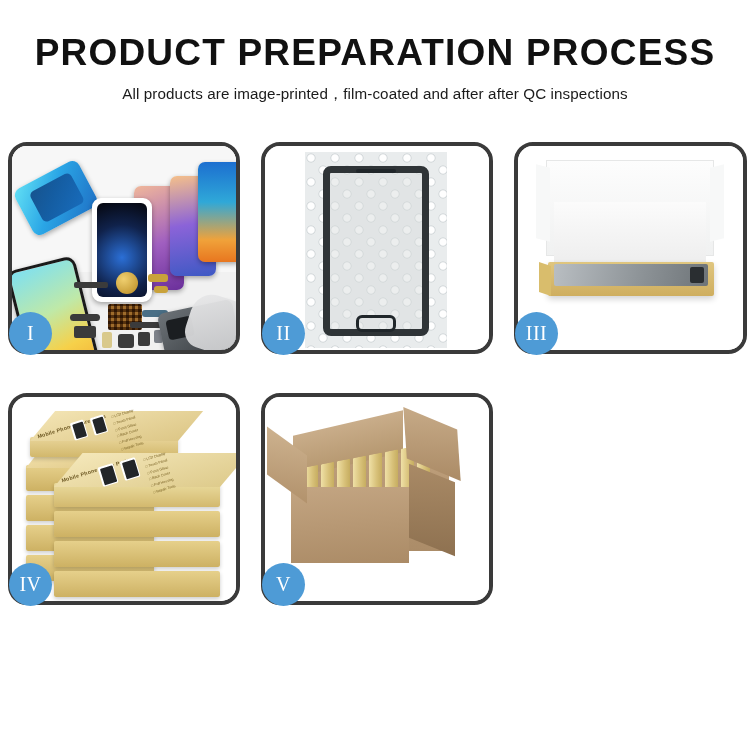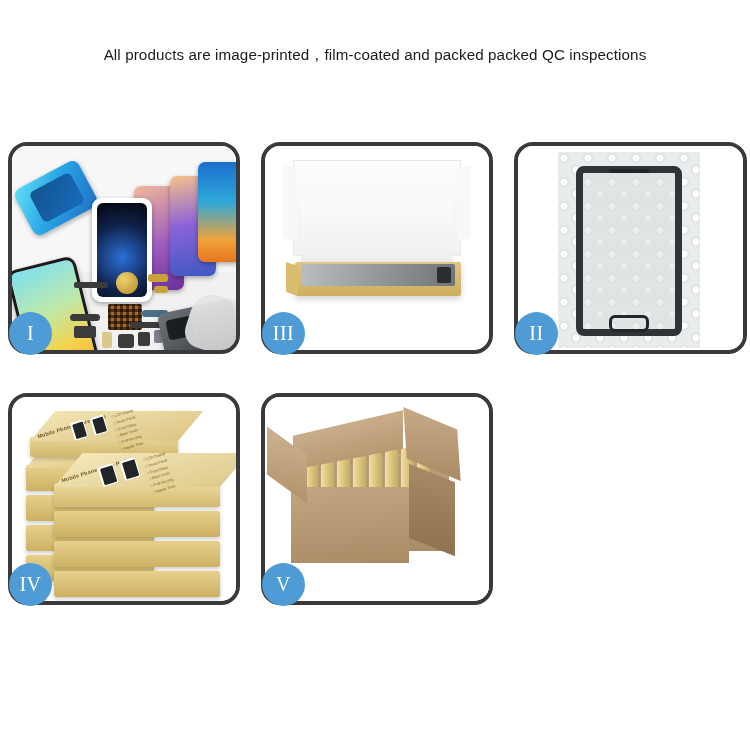--- a/index.html
+++ b/index.html
@@ -184,21 +184,22 @@
   .sheet{position:absolute;left:96px;top:8px;width:108px;height:44px;
     background:linear-gradient(160deg,rgba(245,247,248,.95),rgba(228,232,234,.75));
     border-radius:6px;transform:skewY(-14deg);}
 </style>
 </head>
 <body>
 
 <div class="page">
 
   <div class="header">
-    <div class="subtitle">All products are image-printed，film-coated and packed packed QC inspections</div>
+    <div class="title">PRODUCT PREPARATION PROCESS</div>
+    <div class="subtitle">All products are image-printed，film-coated and after after QC inspections</div>
   </div>
 
   <div class="grid">
 
     <div class="panel">
       <div class="panel-clip p1">
         <div class="strip"></div>
         <div class="strip2"></div>
         <div class="ph ph-a"></div>
         <div class="ph ph-c"></div>
@@ -219,39 +220,39 @@
         <div class="part" style="left:106px;top:188px;width:16px;height:14px;border-radius:3px;"></div>
         <div class="part" style="left:126px;top:186px;width:12px;height:14px;border-radius:2px;"></div>
         <div class="part" style="left:142px;top:184px;width:9px;height:13px;border-radius:2px;background:#7d828a;"></div>
         <div class="backplate"></div>
         <div class="hand"></div>
       </div>
       <div class="badge">I</div>
     </div>
 
     <div class="panel">
-      <div class="panel-clip p3">
-        <div class="bx3-lid"></div>
-        <div class="foam"></div>
-        <div class="tray"></div>
-        <div class="screen3"></div>
-      </div>
-      <div class="badge">III</div>
-    </div>
-
-    <div class="panel">
       <div class="panel-clip p2">
         <div class="bw">
           <div class="screen2">
             <div class="spk"></div>
             <div class="home"></div>
           </div>
         </div>
       </div>
       <div class="badge">II</div>
+    </div>
+
+    <div class="panel">
+      <div class="panel-clip p3">
+        <div class="bx3-lid"></div>
+        <div class="foam"></div>
+        <div class="tray"></div>
+        <div class="screen3"></div>
+      </div>
+      <div class="badge">III</div>
     </div>
 
     <div class="panel">
       <div class="panel-clip p4">
         <div class="stack">
 
           <div class="gb" style="left:10px;top:58px;width:128px;">
               <div class="top"></div>
             </div>
           <div class="gb" style="left:10px;top:88px;width:128px;"></div>

